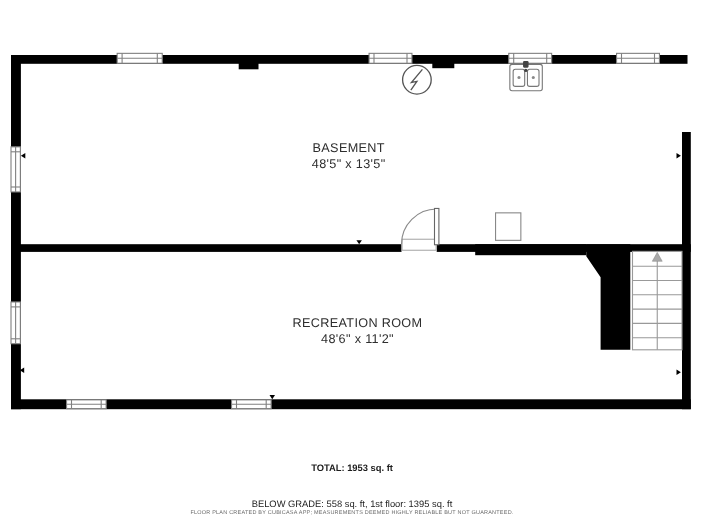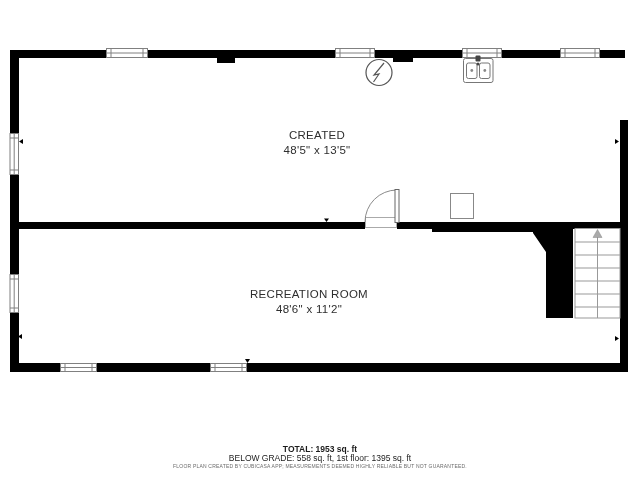--- a/index.html
+++ b/index.html
@@ -168,26 +168,26 @@
       <polygon points="23,139 23,144 19,141.5"></polygon>
       <polygon points="615,139 615,144 619,141.5"></polygon>
       <polygon points="22,334 22,339 18,336.5"></polygon>
       <polygon points="615,336 615,341 619,338.5"></polygon>
       <polygon points="245,359 250,359 247.5,363"></polygon>
       <polygon points="324,218.5 329,218.5 326.5,222"></polygon>
     </g>
   </svg>
 
   <div class="room-label" style="left:317px; top:128px;">
-    <div>CREATED</div>
+    <div>BASEMENT</div>
     <div>48'5" x 13'5"</div>
   </div>
 
-  <div class="room-label" style="left:309px; top:287px;">
+  <div class="room-label" style="left:325px; top:287px;">
     <div>RECREATION ROOM</div>
     <div>48'6" x 11'2"</div>
   </div>
 
-  <div class="summary-line bold" style="top:444px;">TOTAL: 1953 sq. ft</div>
+  <div class="summary-line bold" style="top:420px;">TOTAL: 1953 sq. ft</div>
   <div class="summary-line" style="top:453px;">BELOW GRADE: 558 sq. ft, 1st floor: 1395 sq. ft</div>
   <div class="disclaimer" style="top:463px;">FLOOR PLAN CREATED BY CUBICASA APP; MEASUREMENTS DEEMED HIGHLY RELIABLE BUT NOT GUARANTEED.</div>
 
 </div>
 
 </body></html>

